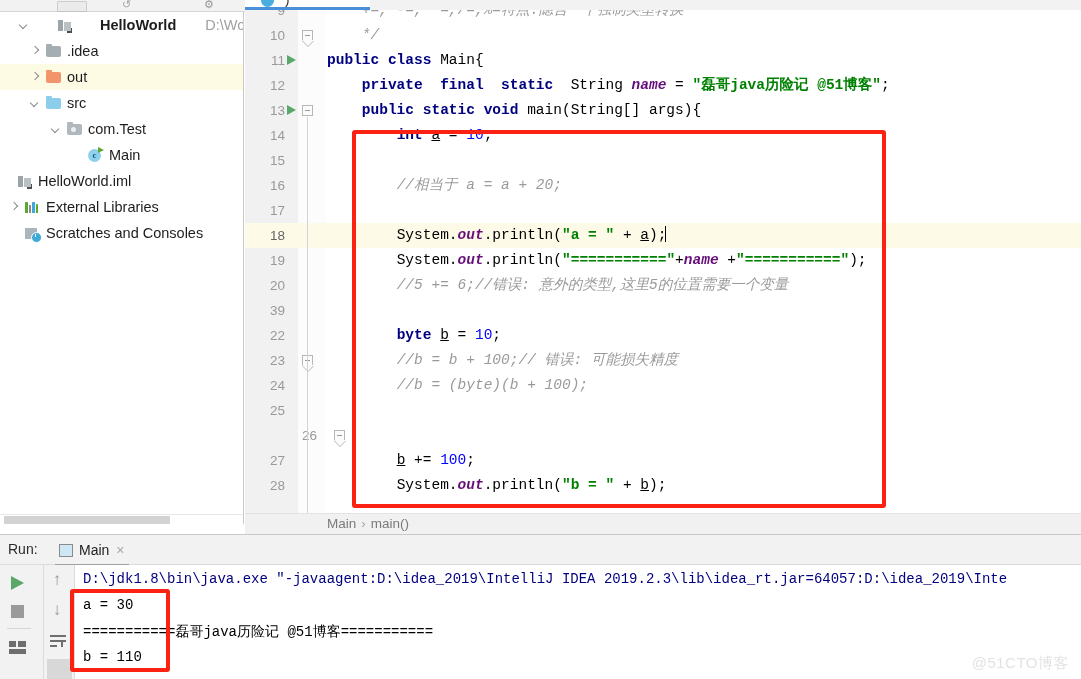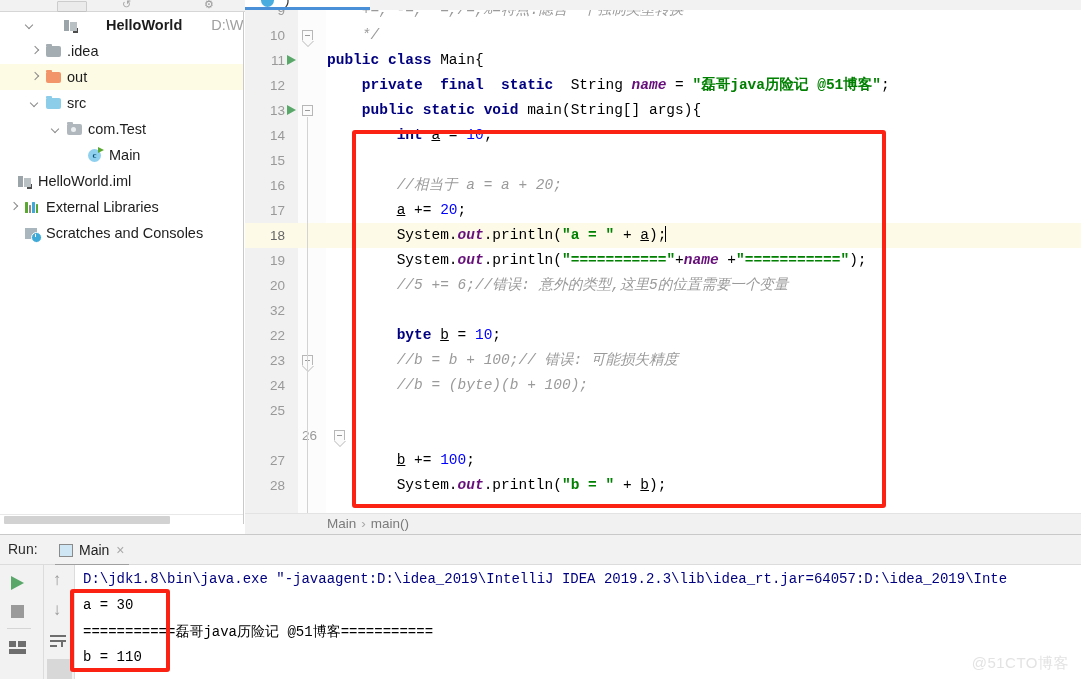--- a/index.html
+++ b/index.html
@@ -366,21 +366,21 @@
       <div class="tab-label-cut">)</div>
     </div>
   </div>
 
   <div class="edge-stripe" style="top:118px;height:18px;"></div>
   <div class="edge-stripe" style="top:188px;height:18px;"></div>
   <div class="edge-stripe" style="top:400px;height:18px;"></div>
 
   <div class="project-panel">
     <div id="tree-root">
-        <div class="tree-row" style="padding-left: 24px; gap: 22px;">
+        <div class="tree-row" style="padding-left: 18px; gap: 22px;">
           <span class="arrow down"></span>
           <span class="ic ic-module">
             <span class="badge-sq"></span>
           </span>
           <span class="tree-label bold">HelloWorld</span>
           <span class="tree-path">D:\WorkSpac</span>
         </div>
         <div class="tree-row" style="padding-left: 29px;">
           <span class="arrow right"></span>
           <span class="ic">
@@ -451,25 +451,25 @@
     <div class="gutter-fold"></div>
     <div class="code-area" id="code-area">
         <div class="line" style="top: -12px;"><span class="num">9</span><span class="code"><span class="plain">    </span><span class="cmt">+=, -=, *=,/=,%=特点:隐含一个强制类型转换</span></span></div>
         <div class="line" style="top: 13px;"><span class="num">10</span><span class="foldmark collapsed-end"><i class="minus"></i></span><span class="code"><span class="plain">    </span><span class="cmt">*/</span></span></div>
         <div class="line" style="top: 38px;"><span class="num">11</span><span class="runmark"></span><span class="code"><span class="kw">public class </span><span class="plain">Main{</span></span></div>
         <div class="line" style="top: 63px;"><span class="num">12</span><span class="code"><span class="plain">    </span><span class="kw">private  final  static  </span><span class="plain">String </span><span class="fld">name</span><span class="plain"> = </span><span class="str">"磊哥java历险记 @51博客"</span><span class="plain">;</span></span></div>
         <div class="line" style="top: 88px;"><span class="num">13</span><span class="runmark"></span><span class="foldmark"><i class="minus"></i></span><span class="code"><span class="plain">    </span><span class="kw">public static void </span><span class="plain">main(String[] args){</span></span></div>
         <div class="line" style="top: 113px;"><span class="num">14</span><span class="code"><span class="plain">        </span><span class="kw">int </span><span class="plain und">a</span><span class="plain"> = </span><span class="num-lit">10</span><span class="plain">;</span></span></div>
         <div class="line" style="top: 138px;"><span class="num">15</span><span class="code"></span></div>
         <div class="line" style="top: 163px;"><span class="num">16</span><span class="code"><span class="plain">        </span><span class="cmt">//相当于 a = a + 20;</span></span></div>
-        <div class="line" style="top: 188px;"><span class="num">17</span><span class="code"><span class="plain">        </span><span class="plain und">a</span><span class="plain"> += </span><span class="num-lit">20</span><span class="plain">;</span></span></div>
+        <div class="line" style="top: 188px;"><span class="num">17</span></div>
         <div class="line cur" style="top: 213px;"><span class="num">18</span><span class="code"><span class="plain">        </span><span class="plain">System.</span><span class="fld">out</span><span class="plain">.println(</span><span class="str">"a = "</span><span class="plain"> + </span><span class="plain und">a</span><span class="plain">);</span><span class="caret"></span></span></div>
         <div class="line" style="top: 238px;"><span class="num">19</span><span class="code"><span class="plain">        </span><span class="plain">System.</span><span class="fld">out</span><span class="plain">.println(</span><span class="str">"==========="</span><span class="plain">+</span><span class="fld">name</span><span class="plain"> +</span><span class="str">"==========="</span><span class="plain">);</span></span></div>
         <div class="line" style="top: 263px;"><span class="num">20</span><span class="code"><span class="plain">        </span><span class="cmt">//5 += 6;//错误: 意外的类型,这里5的位置需要一个变量</span></span></div>
-        <div class="line" style="top: 288px;"><span class="num">32</span><span class="code"></span></div>
+        <div class="line" style="top: 288px;"><span class="num">39</span><span class="code"></span></div>
         <div class="line" style="top: 313px;"><span class="num">22</span><span class="code"><span class="plain">        </span><span class="kw">byte </span><span class="plain und">b</span><span class="plain"> = </span><span class="num-lit">10</span><span class="plain">;</span></span></div>
         <div class="line" style="top: 338px;"><span class="num">23</span><span class="foldmark collapsed-end"><i class="minus"></i></span><span class="code"><span class="plain">        </span><span class="cmt">//b = b + 100;// 错误: 可能损失精度</span></span></div>
         <div class="line" style="top: 363px;"><span class="num">24</span><span class="code"><span class="plain">        </span><span class="cmt">//b = (byte)(b + 100);</span></span></div>
         <div class="line" style="top: 388px;"><span class="num">25</span><span class="code"></span></div>
         <div class="line" style="top: 413px; margin-left: 32px;"><span class="num">26</span><span class="foldmark collapsed-end"><i class="minus"></i></span><span class="code"><span class="plain">        </span></span></div>
         <div class="line" style="top: 438px;"><span class="num">27</span><span class="code"><span class="plain">        </span><span class="plain und">b</span><span class="plain"> += </span><span class="num-lit">100</span><span class="plain">;</span></span></div>
         <div class="line" style="top: 463px;"><span class="num">28</span><span class="code"><span class="plain">        </span><span class="plain">System.</span><span class="fld">out</span><span class="plain">.println(</span><span class="str">"b = "</span><span class="plain"> + </span><span class="plain und">b</span><span class="plain">);</span></span></div>
         <div class="fold-line" style="top: 107px; height: 396px;"></div>
       </div>
   </div>

